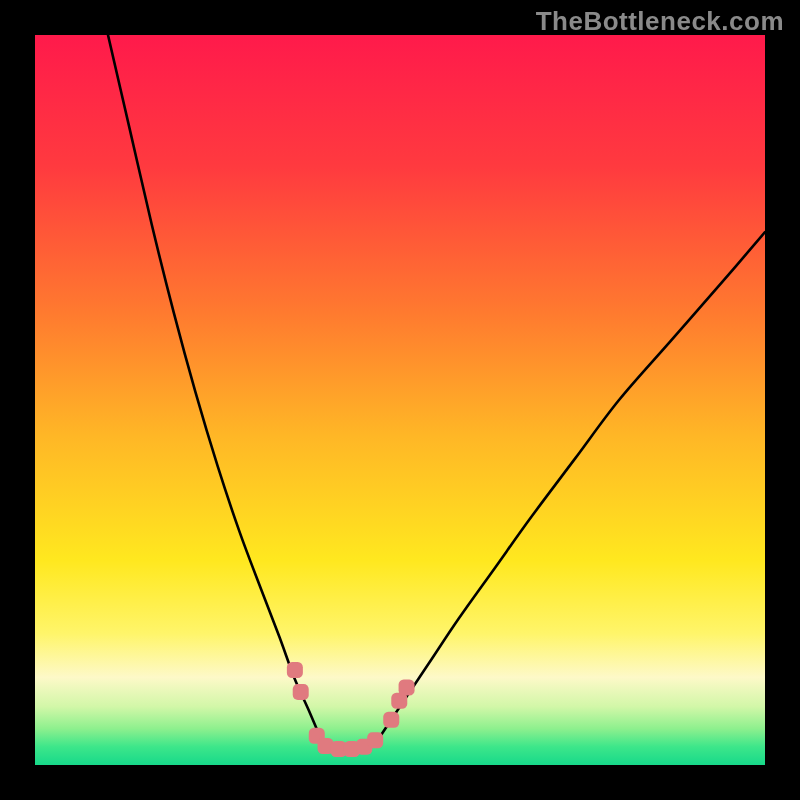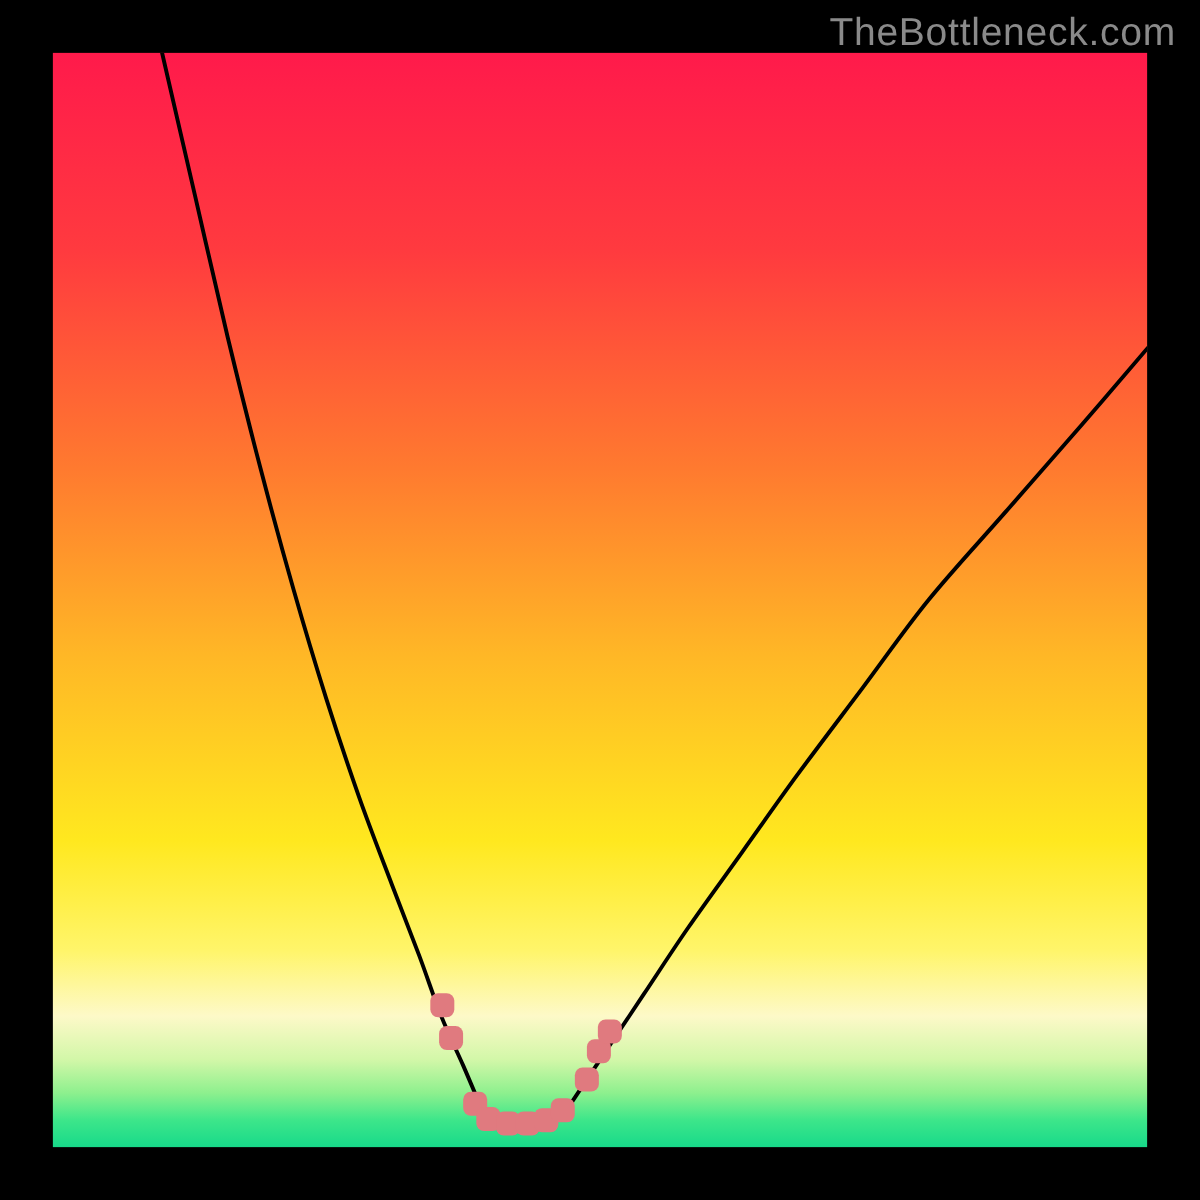--- a/index.html
+++ b/index.html
@@ -25,21 +25,21 @@
     width: 730px;
     height: 730px;
     overflow: hidden;
   }
   .watermark {
     position: absolute;
     top: 6px;
     right: 16px;
     font-family: Arial, Helvetica, sans-serif;
     font-size: 26px;
-    font-weight: 400;
+    font-weight: 700;
     color: #8a8a8a;
     letter-spacing: 0.5px;
     z-index: 10;
   }
   svg.curves {
     position: absolute;
     left: 0;
     top: 0;
     width: 730px;
     height: 730px;

